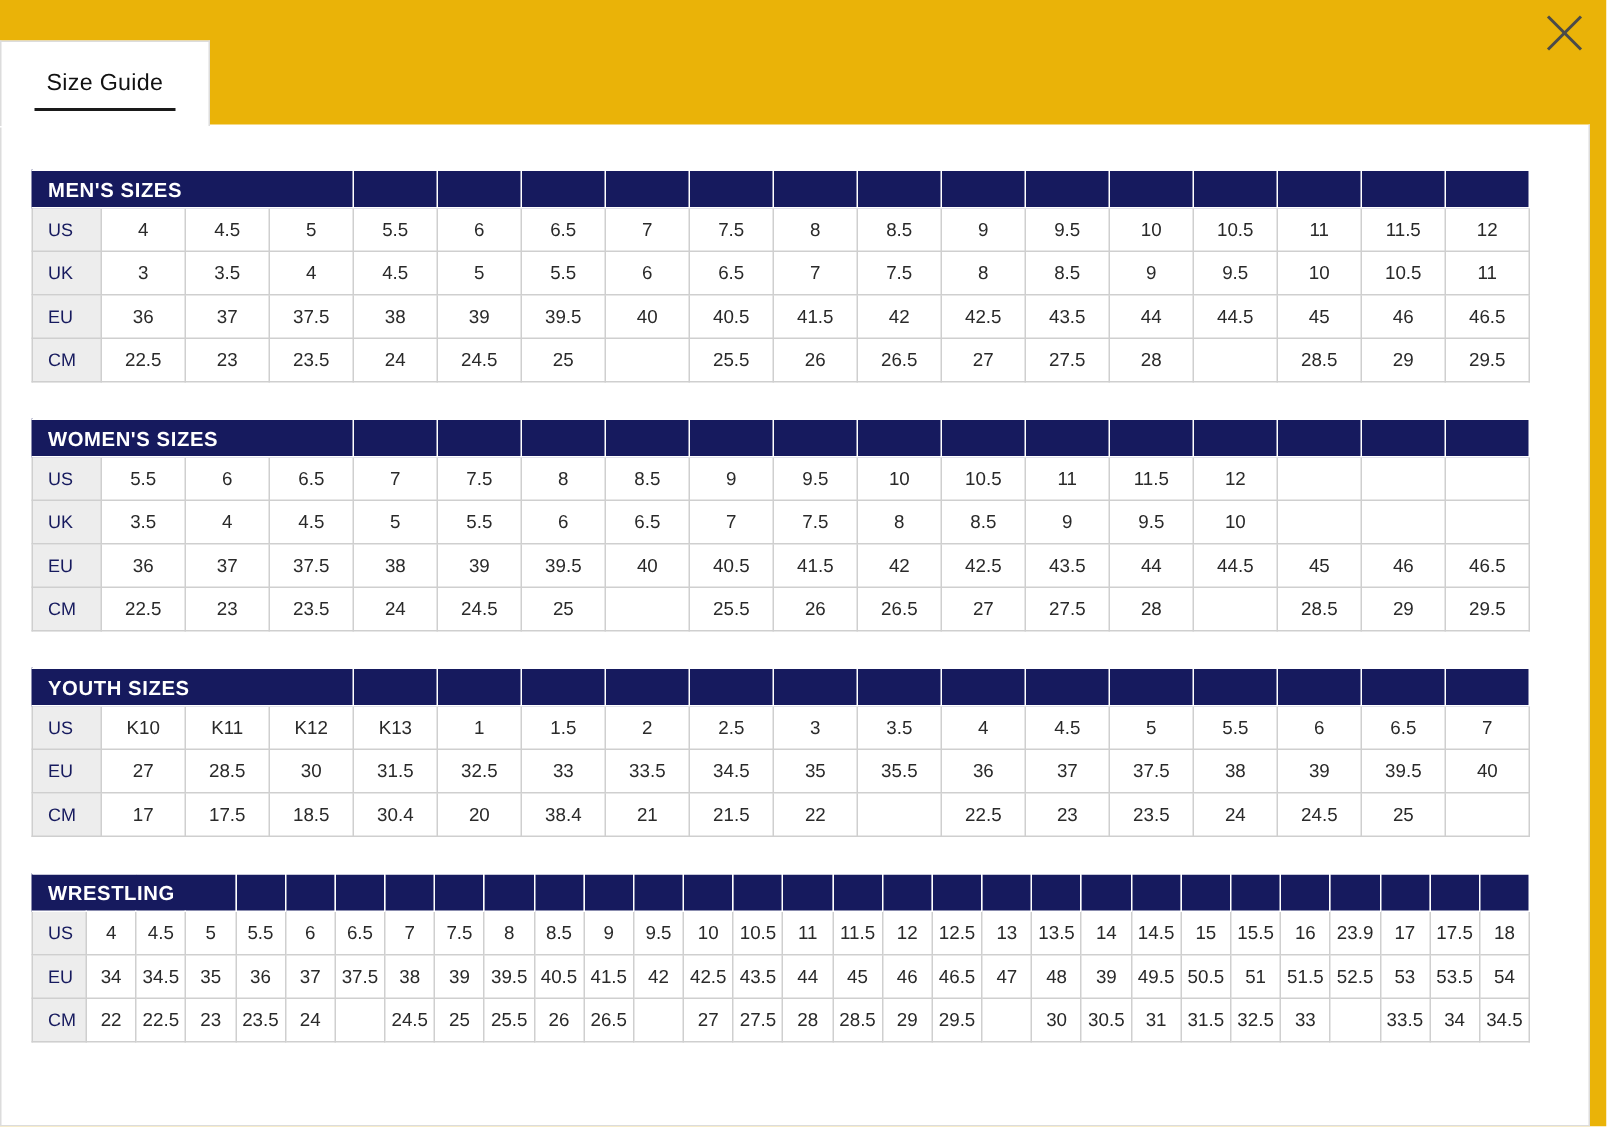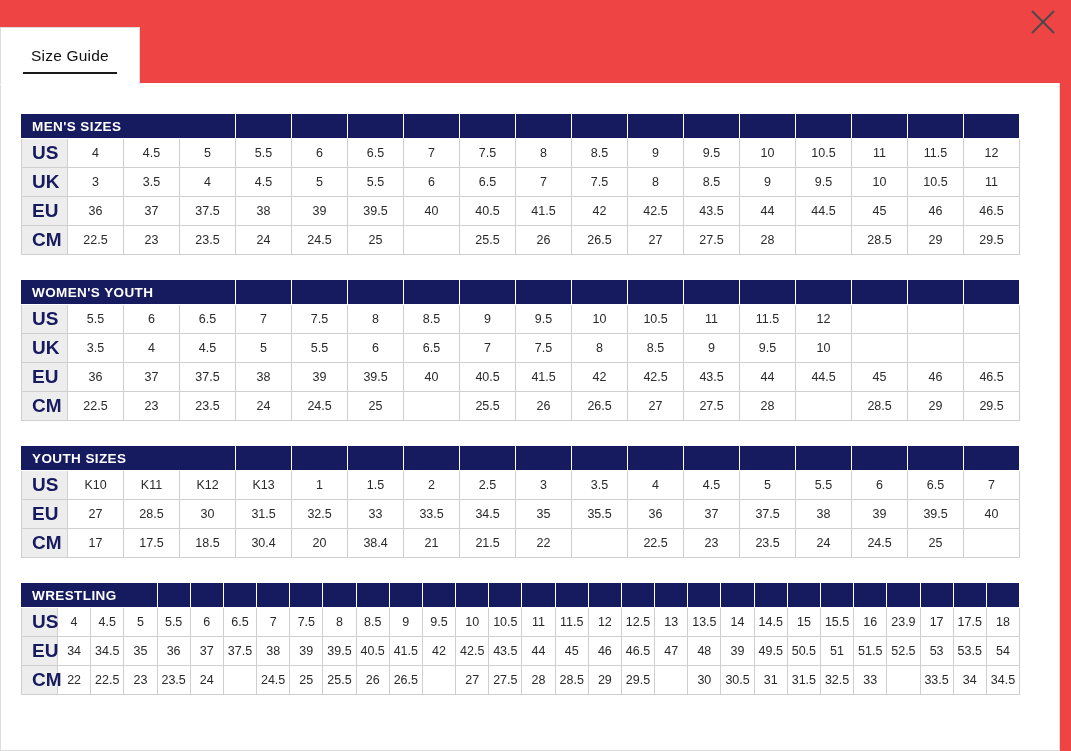--- a/index.html
+++ b/index.html
@@ -5,21 +5,21 @@
   * { box-sizing: border-box; }
   html, body {
     margin: 0; padding: 0;
     width: 1071px; height: 751px;
     background: #ffffff;
     font-family: "Liberation Sans", sans-serif;
   }
   .page {
     position: relative;
     width: 1071px; height: 751px;
-    background: #ef4444;
+    background: #eab308;
     overflow: hidden;
   }
 
   
   .close-btn {
     position: absolute;
     top: 0px; right: 6px;
     width: 44px; height: 44px;
     display: flex; align-items: center; justify-content: center;
     cursor: pointer;
@@ -99,22 +99,22 @@
     padding: 0 0 0 10px;
     border: 1px solid #ffffff;
     border-left: none;
   }
   td.hdr-blank { padding: 0; }
   tr.header-row th:first-child { border-left: 1px solid #161a5e; }
 
   td.rowlabel {
     background: #ededed;
     color: #161a5e;
-    font-weight: bold;
-    font-size: 19px;
+    font-weight: normal;
+    font-size: 12px;
     text-align: left;
     padding-left: 10px;
     height: 29px;
     border: 1px solid #cfcfcf;
   }
   td.cell {
     background: #ffffff;
     color: #2a2a2a;
     font-size: 12.5px;
     text-align: center;
@@ -285,21 +285,21 @@
             <col style="width: 56px;">
             <col style="width: 56px;">
             <col style="width: 56px;">
             <col style="width: 56px;">
             <col style="width: 56px;">
             <col style="width: 56px;">
             <col style="width: 56px;">
           </colgroup>
           <thead>
             <tr class="header-row">
-              <th class="hdr-title" colspan="4">WOMEN'S YOUTH</th>
+              <th class="hdr-title" colspan="4">WOMEN'S SIZES</th>
               <td class="hdr-blank">&nbsp;</td>
               <td class="hdr-blank">&nbsp;</td>
               <td class="hdr-blank">&nbsp;</td>
               <td class="hdr-blank">&nbsp;</td>
               <td class="hdr-blank">&nbsp;</td>
               <td class="hdr-blank">&nbsp;</td>
               <td class="hdr-blank">&nbsp;</td>
               <td class="hdr-blank">&nbsp;</td>
               <td class="hdr-blank">&nbsp;</td>
               <td class="hdr-blank">&nbsp;</td>

